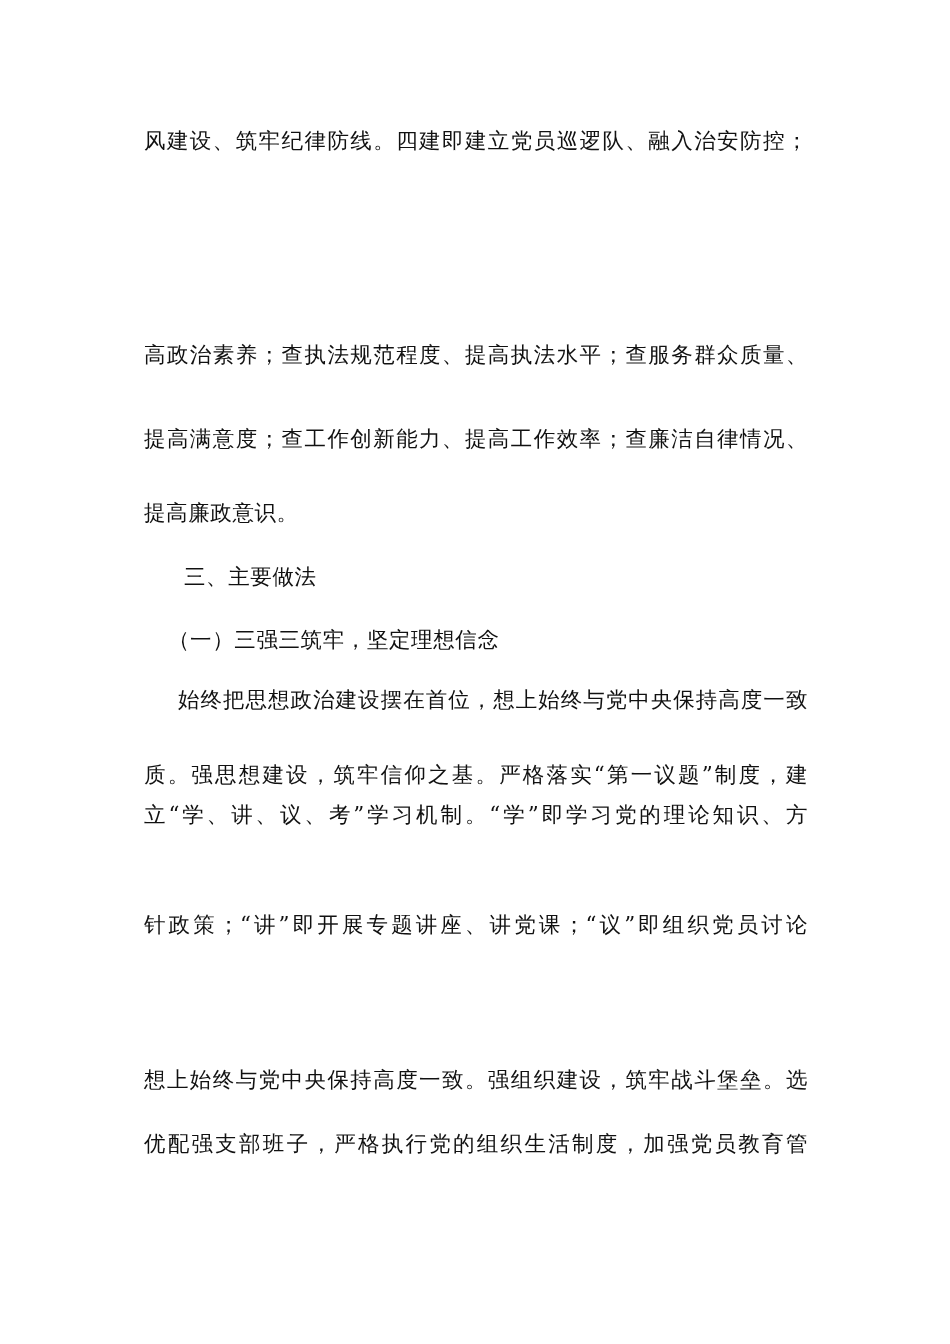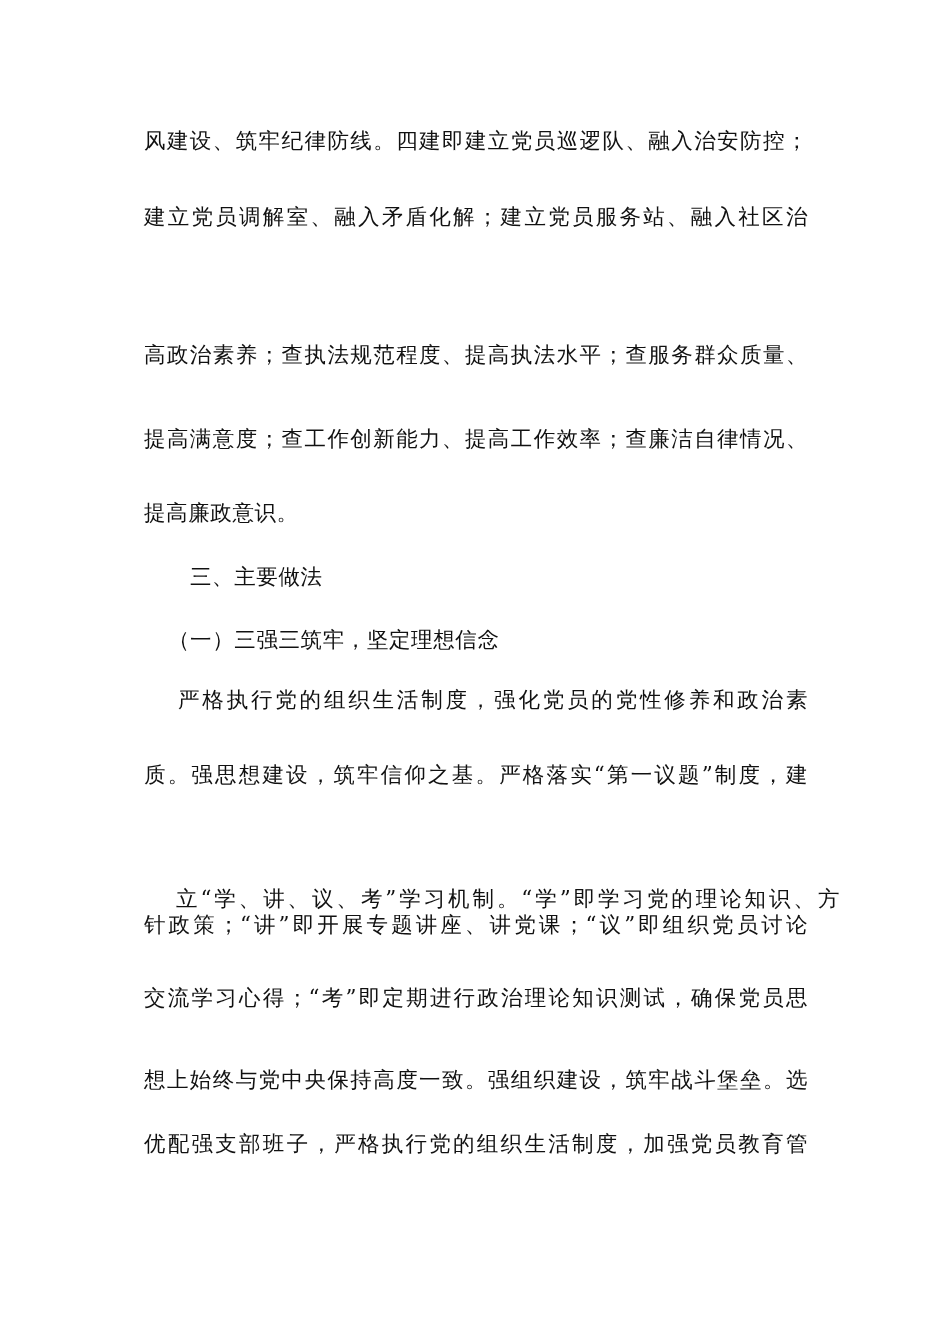--- a/index.html
+++ b/index.html
@@ -10,29 +10,27 @@
           white-space: nowrap; letter-spacing: 0.6px; text-align: justify; text-align-last: justify; }
   .line.last { text-align-last: left; }
   .heading { position: absolute; font-size: 21.5px; line-height: 28px; white-space: nowrap; letter-spacing: 0.6px; }
 </style>
 </head>
 <body>
 
 <div class="page">
 
   <div class="line" style="top:127px;">风建设、筑牢纪律防线。四建即建立党员巡逻队、融入治安防控；</div>
-  <div class="line" style="top:203px;">建立党员调解室、融入矛盾化解；建立党员服务站、融入社区治</div>
   <div class="line" style="top:341px;">高政治素养；查执法规范程度、提高执法水平；查服务群众质量、</div>
   <div class="line" style="top:425px;">提高满意度；查工作创新能力、提高工作效率；查廉洁自律情况、</div>
   <div class="line last" style="top:499px;">提高廉政意识。</div>
 
-  <div class="heading" style="left:190px; top:563px;">三、主要做法</div>
+  <div class="heading" style="left:184px; top:563px;">三、主要做法</div>
   <div class="heading" style="left:168px; top:626px;">（一）三强三筑牢，坚定理想信念</div>
 
-  <div class="line" style="top:686px; left:178px; width:630px;">严格执行党的组织生活制度，强化党员的党性修养和政治素</div>
+  <div class="line" style="top:686px; left:178px; width:630px;">始终把思想政治建设摆在首位，想上始终与党中央保持高度一致</div>
   <div class="line" style="top:761px;">质。强思想建设，筑牢信仰之基。严格落实“第一议题”制度，建</div>
-  <div class="line" style="top:885px;margin-left:32px;">立“学、讲、议、考”学习机制。“学”即学习党的理论知识、方</div>
+  <div class="line" style="top:801px;">立“学、讲、议、考”学习机制。“学”即学习党的理论知识、方</div>
   <div class="line" style="top:911px;">针政策；“讲”即开展专题讲座、讲党课；“议”即组织党员讨论</div>
-  <div class="line" style="top:984px;">交流学习心得；“考”即定期进行政治理论知识测试，确保党员思</div>
   <div class="line" style="top:1066px;">想上始终与党中央保持高度一致。强组织建设，筑牢战斗堡垒。选</div>
   <div class="line" style="top:1130px;">优配强支部班子，严格执行党的组织生活制度，加强党员教育管</div>
 
 </div>
 
 </body></html>

